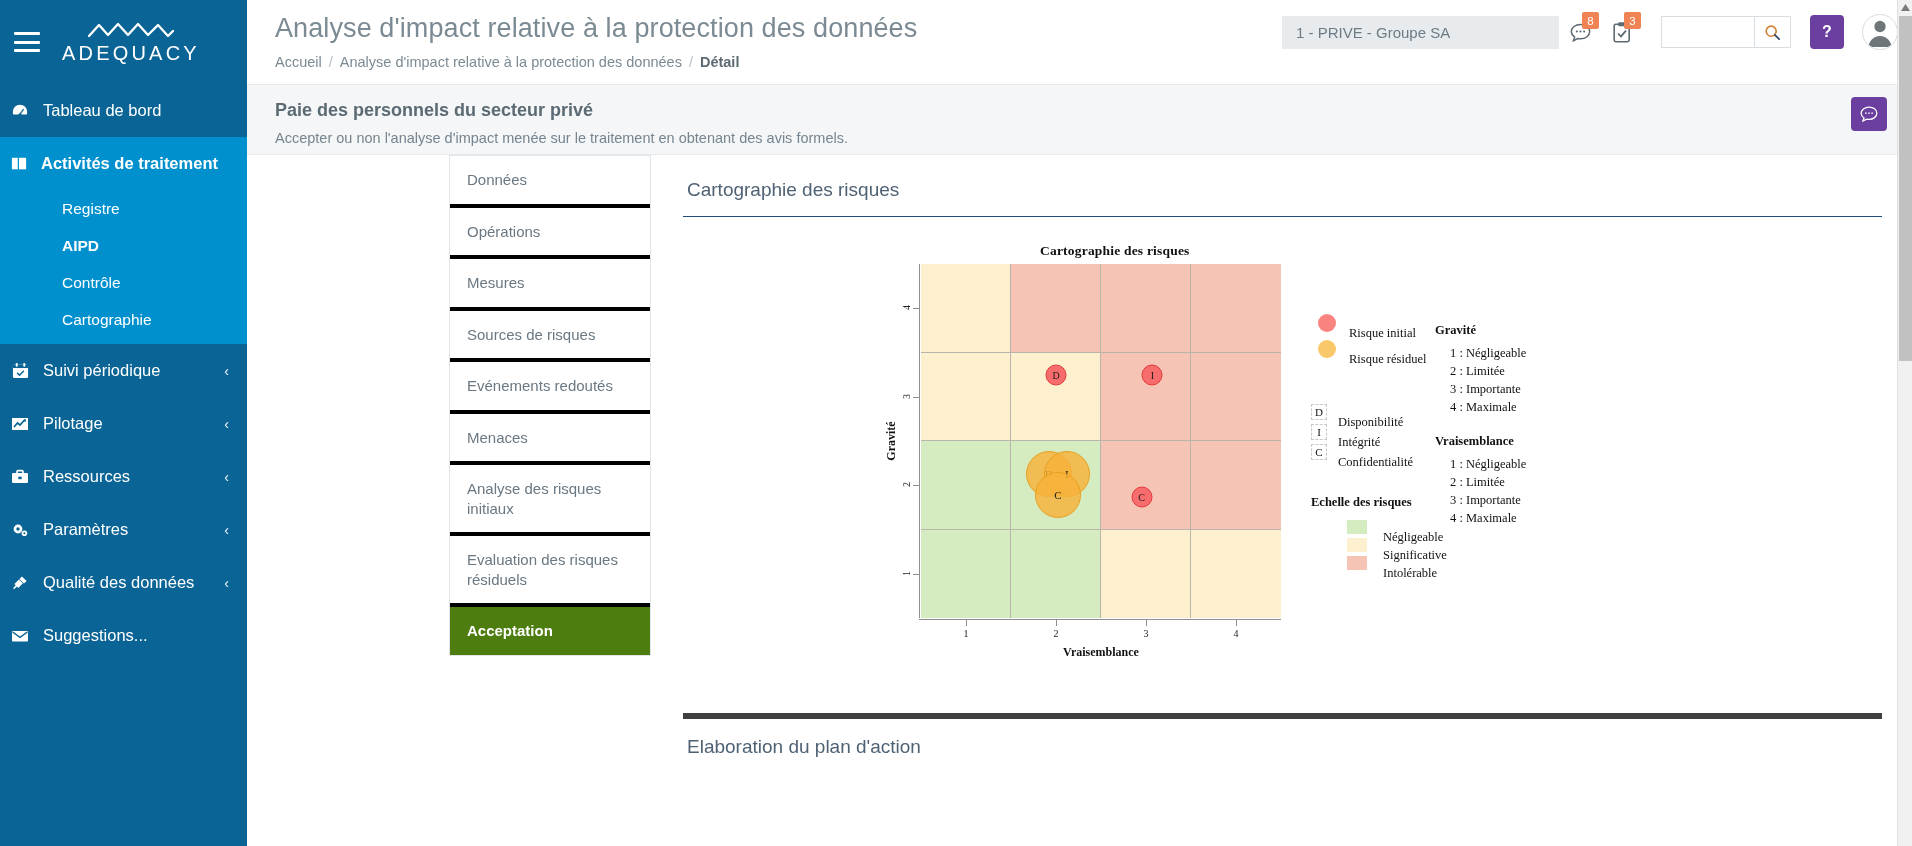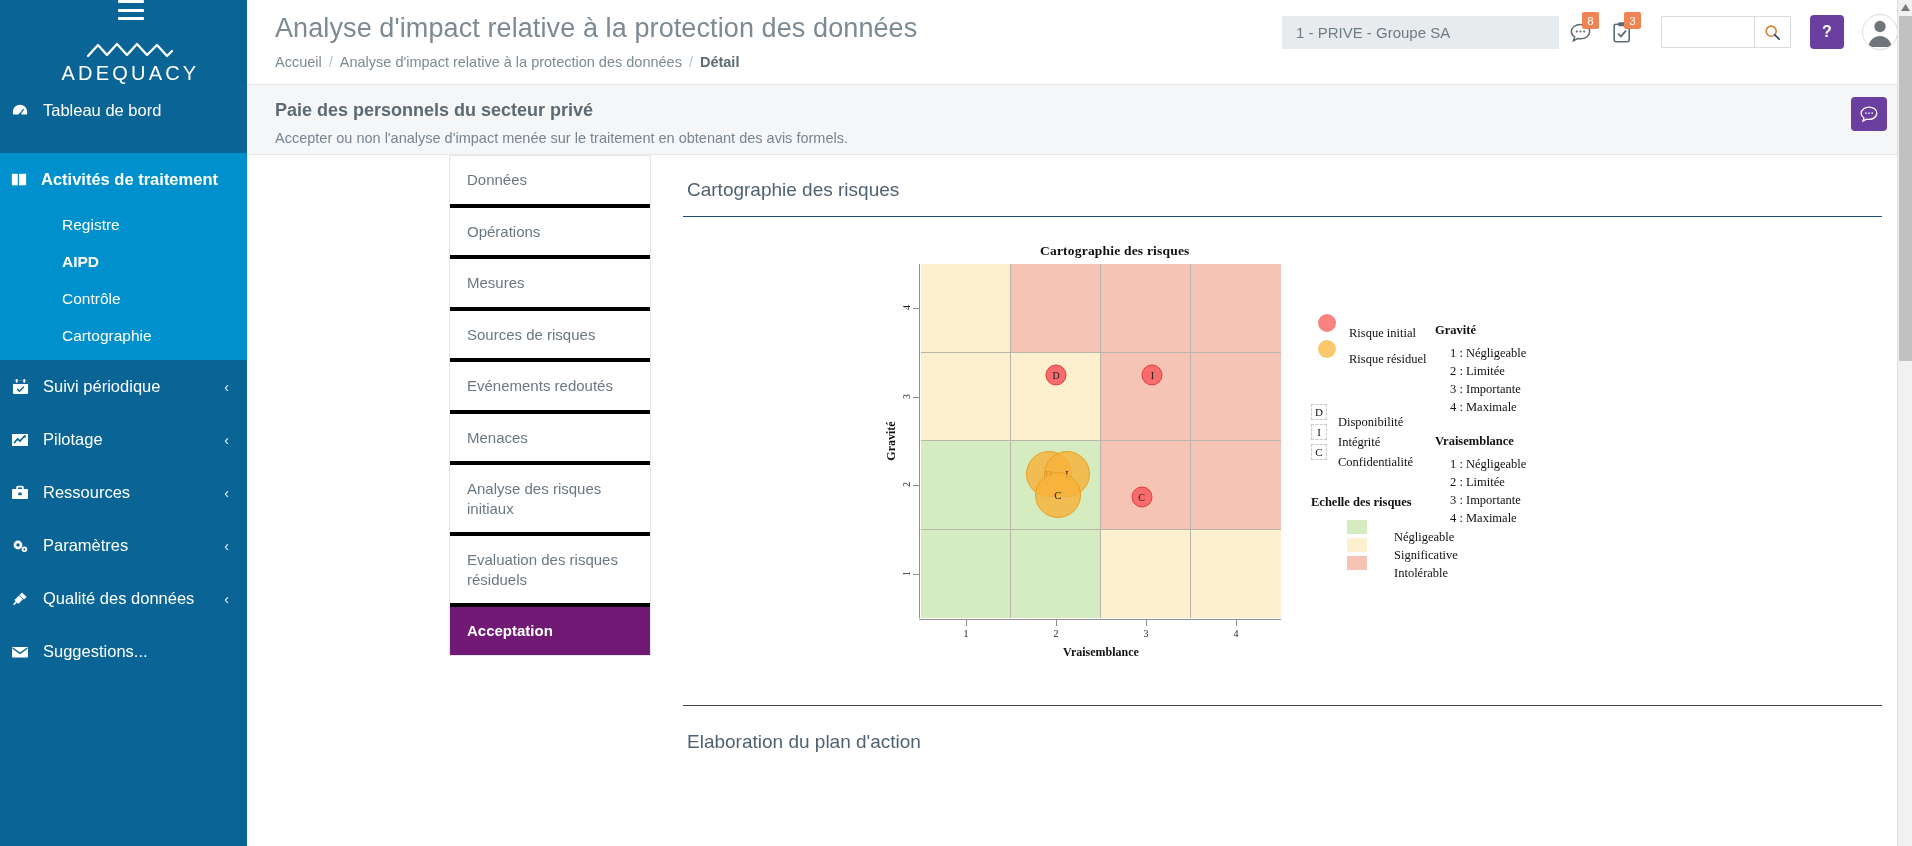--- a/index.html
+++ b/index.html
@@ -14,37 +14,36 @@
   
   .sidebar {
     width: 247px; min-width: 247px; height: 846px;
     background: #0a6596;
     color: #ffffff;
     display: flex; flex-direction: column;
   }
   .sb-brand {
     height: 84px; display: flex; align-items: center; gap: 22px;
     padding-left: 14px;
-    flex-direction: column;
   }
   .hamburger { width: 26px; height: 20px; display: flex; flex-direction: column;
     justify-content: space-between; cursor: pointer; }
   .hamburger span { display: block; height: 3px; background: #fff; border-radius: 1px; }
   .logo { display: flex; flex-direction: column; align-items: center; line-height: 1; }
   .logo-zig { margin-bottom: 4px; }
   .logo-text { font-size: 20px; letter-spacing: 3.2px; font-weight: 400; color: #fff; }
 
   .sb-items { display: flex; flex-direction: column; }
   .sb-item {
     display: flex; align-items: center; gap: 13px;
     height: 53px; padding: 0 18px 0 10px;
     font-size: 16.5px; cursor: pointer; position: relative;
     color: #ffffff;
   }
-  .sb-item.active { background: #0090ce; font-weight: bold; margin-top: 16px; }
+  .sb-item.active { background: #0090ce; font-weight: bold; }
   .sb-item .sb-ico { width: 20px; display: flex; align-items: center; justify-content: center; }
   .sb-item .sb-label { flex: 1; white-space: nowrap; }
   .sb-item .chev { font-size: 14px; opacity: .95; }
   .sb-sub { background: #0090ce; padding-bottom: 6px; }
   .sb-subitem {
     padding: 0 0 0 62px; height: 37px; display: flex; align-items: center;
     font-size: 15.5px; cursor: pointer; color: #ffffff;
   }
   .sb-subitem.active { font-weight: bold; }
 
@@ -108,21 +107,21 @@
   .content { display: flex; padding: 0; }
   .tabs-col { width: 202px; min-width: 202px; margin-left: 202px;
               padding-top: 0; }
   .tab-list { border: 1px solid #e2e6e9; border-top: none; width: 202px;
               background: #fff; }
   .tab-item {
     padding: 14px 17px; font-size: 15px; color: #6a7883;
     border-top: 4px solid #000000; cursor: pointer; line-height: 1.3;
   }
   .tab-item:first-child { border-top: 1px solid #e2e6e9; }
-  .tab-item.selected { background: #701a75; color: #ffffff; font-weight: bold; }
+  .tab-item.selected { background: #4d7c0f; color: #ffffff; font-weight: bold; }
   .tab-back { padding: 14px 17px; font-size: 14.5px; color: #77848d;
               font-style: italic; border-top: 1px solid #e2e6e9;
               background: #f6f7f8; cursor: pointer; }
 
   .panel { flex: 1; margin-left: 32px; margin-right: 30px; padding-top: 8px; }
   .panel-title { font-size: 19px; color: #4f6274; padding: 16px 0 15px 4px;
                  border-bottom: 1px solid #1f4e79; }
 
   
   .chart-area { position: relative; height: 460px; }
@@ -179,31 +178,31 @@
   .leg-dot { width: 18px; height: 18px; border-radius: 50%; }
   .leg-txt { font-size: 12.5px; margin-top: 20px; }
 
   .leg-letters { left: 628px; top: 185px; }
   .leg-lrow { display: flex; align-items: center; gap: 11px; height: 20px; }
   .leg-box { width: 16px; height: 16px; border: 1px dashed #c9c9c9;
              display: flex; align-items: center; justify-content: center;
              font-size: 11px; }
   .leg-echelle { left: 628px; top: 278px; }
   .leg-head { font-size: 12.5px; font-weight: bold; margin-bottom: 8px; }
-  .leg-srow { display: flex; align-items: center; gap: 27px; height: 18px; padding-left: 36px; }
+  .leg-srow { display: flex; align-items: center; gap: 16px; height: 18px; padding-left: 36px; }
   .leg-swatch { width: 20px; height: 14px; }
 
   .scales { position: absolute; left: 752px; top: 106px;
             font-family: "Liberation Serif", serif; color: #111; }
   .scale-head { font-size: 12.5px; font-weight: bold; margin-bottom: 6px; }
   .scale-row { font-size: 12.5px; padding-left: 15px; line-height: 18px; }
   .scale-gap { height: 18px; }
 
-  .panel-title2 { font-size: 19px; color: #4f6274; padding: 25px 0 0 4px;
-                  border-top: 1px solid #404040; margin-top: 28px; }
+  .panel-title2 { font-size: 19px; color: #4f6274; padding: 17px 0 0 4px;
+                  border-top: 6px solid #404040; margin-top: 36px; }
 
   
   .scrollbar { position: absolute; right: 0; top: 0; width: 15px; height: 846px;
                background: #f1f1f1; border-left: 1px solid #e0e0e0; }
   .sb-arrow { height: 15px; display: flex; align-items: center; justify-content: center; }
   .sb-thumb { position: absolute; top: 16px; left: 1px; width: 13px; height: 345px;
               background: #c1c1c1; border-radius: 1px; }
 </style>
 </head>
 <body>

